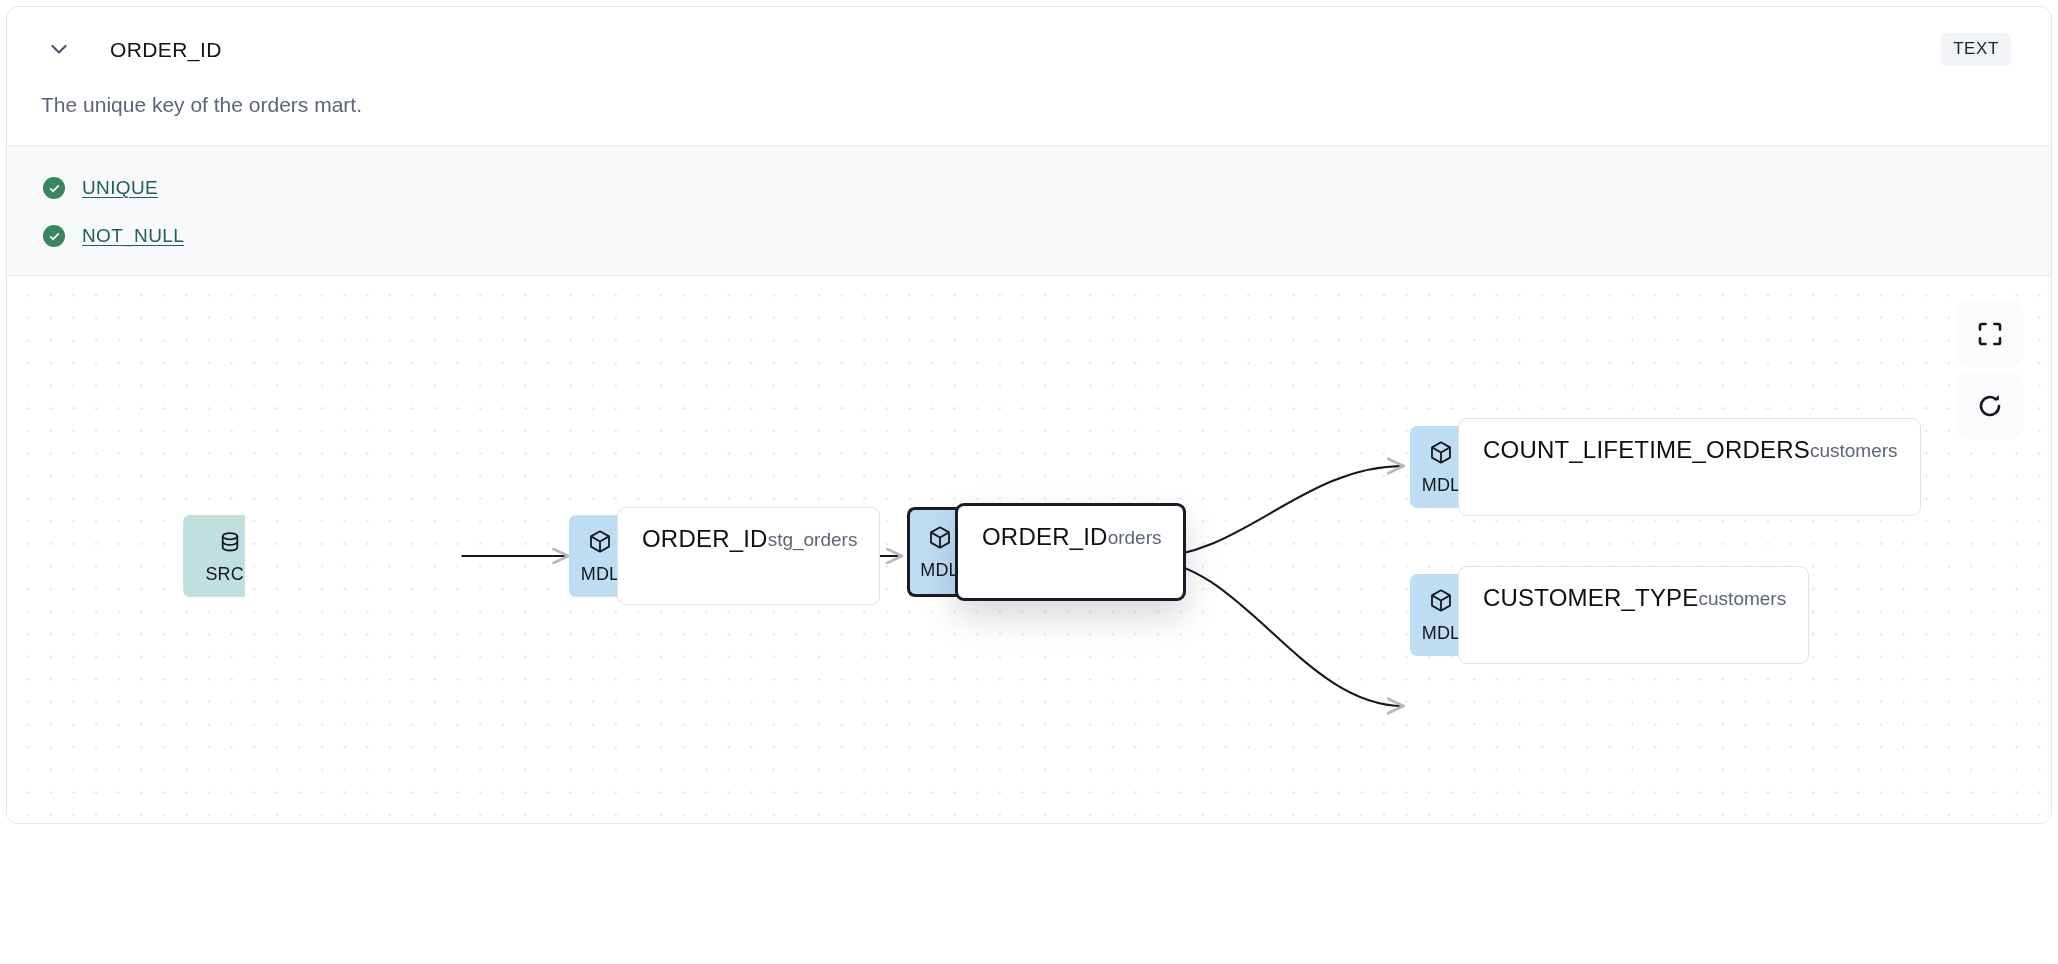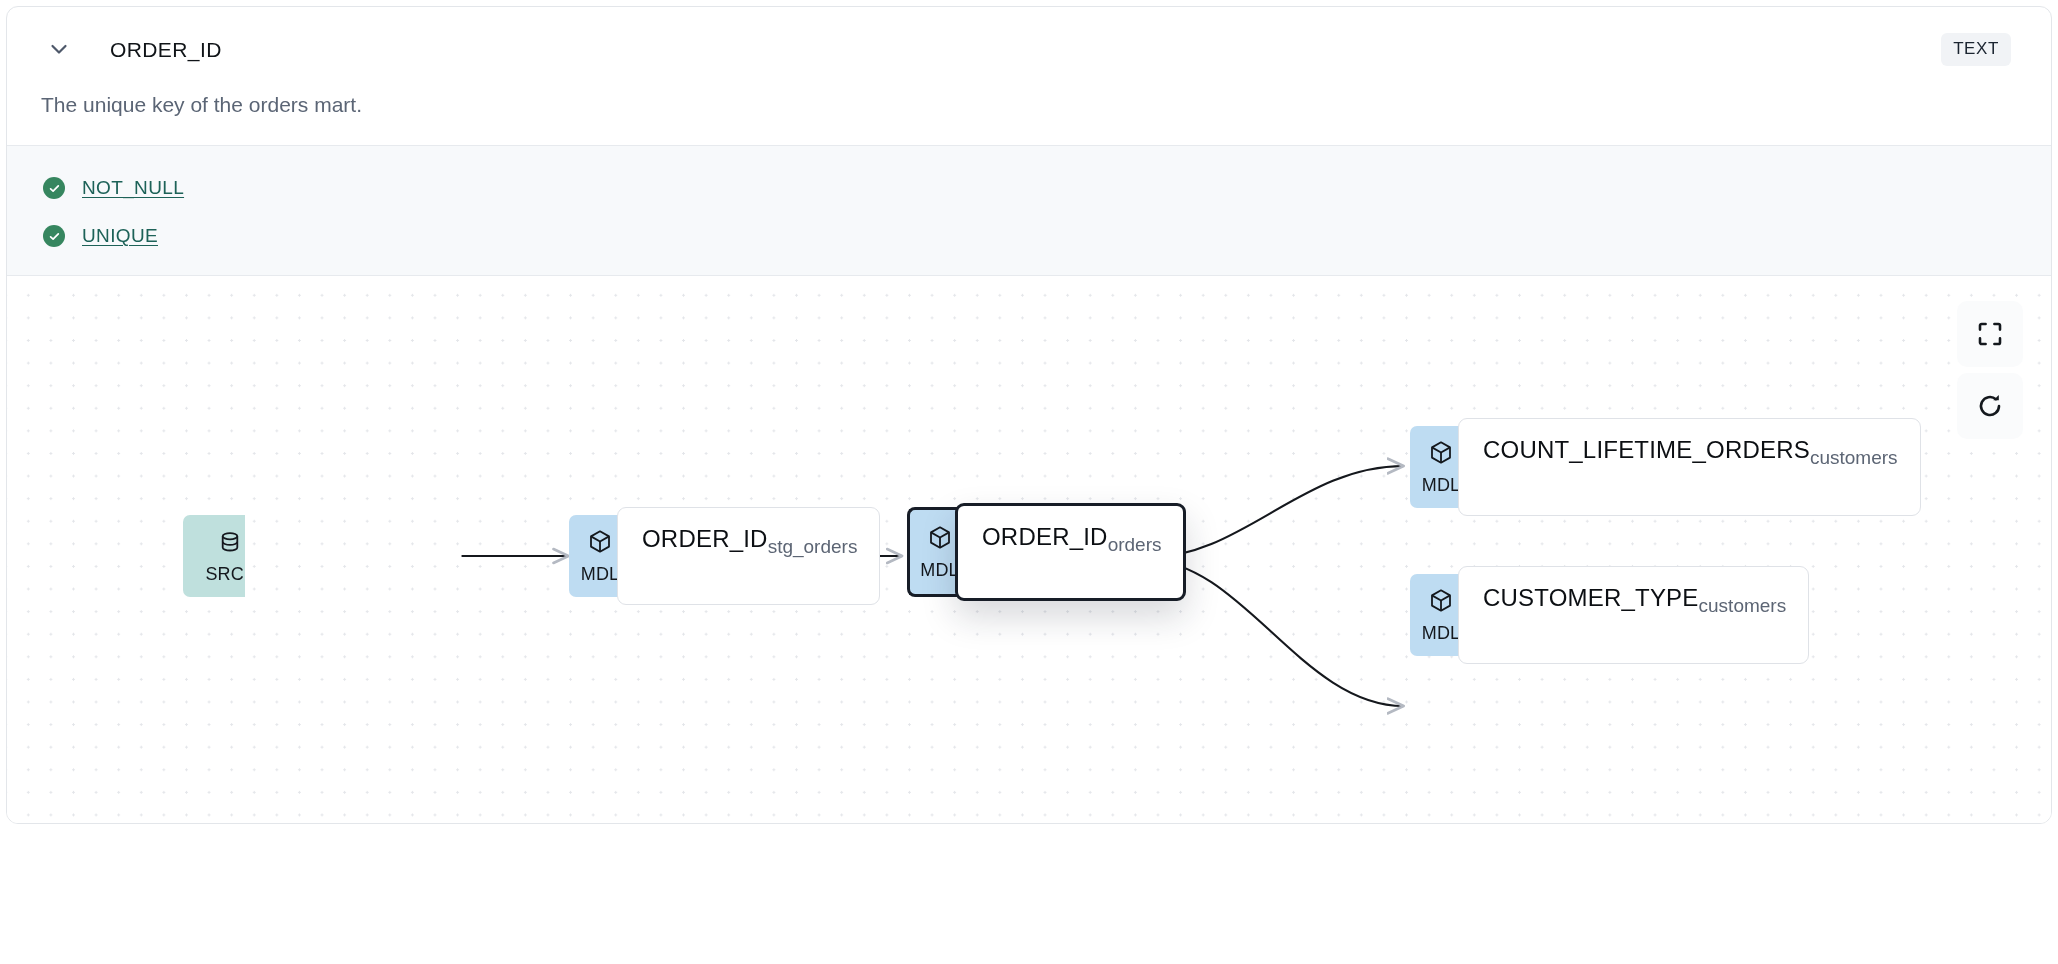--- a/index.html
+++ b/index.html
@@ -189,21 +189,21 @@
     font-size: 24px;
     line-height: 30px;
     color: #0c0f13;
     letter-spacing: 0.2px;
     white-space: nowrap;
   }
   .node-sub {
     font-size: 19px;
     line-height: 26px;
     color: #5c6574;
-    margin-top: 10px;
+    margin-top: 3px;
     white-space: nowrap;
   }
 
   
   .node.selected .node-badge {
     border: 3px solid #171d27;
     border-right: none;
     border-radius: 8px 0 0 8px;
     height: 90px;
   }
@@ -267,30 +267,30 @@
   <div class="description">The unique key of the orders mart.</div>
 
   <div class="tests">
 
     <div class="test-row">
       <span class="check-icon">
         <svg width="13" height="13" viewBox="0 0 13 13" fill="none">
           <path d="M2.6 6.9 L5.1 9.2 L10.3 3.9" stroke="#ffffff" stroke-width="1.7" stroke-linecap="round" stroke-linejoin="round"></path>
         </svg>
       </span>
-      <span class="test-link">NOT_NULL</span>
+      <span class="test-link">UNIQUE</span>
     </div>
 
     <div class="test-row">
       <span class="check-icon">
         <svg width="13" height="13" viewBox="0 0 13 13" fill="none">
           <path d="M2.6 6.9 L5.1 9.2 L10.3 3.9" stroke="#ffffff" stroke-width="1.7" stroke-linecap="round" stroke-linejoin="round"></path>
         </svg>
       </span>
-      <span class="test-link">UNIQUE</span>
+      <span class="test-link">NOT_NULL</span>
     </div>
 
   </div>
 
   <div class="canvas">
 
     <svg class="edges" viewBox="0 0 2046 683" preserveAspectRatio="none">
       <defs>
         <marker id="ah" markerWidth="9" markerHeight="9" refX="8" refY="4.5" orient="auto">
           <path d="M0.5,1 L8,4.5 L0.5,8" fill="none" stroke="#b4b9c2" stroke-width="1.3" stroke-linecap="round" stroke-linejoin="round"></path>

